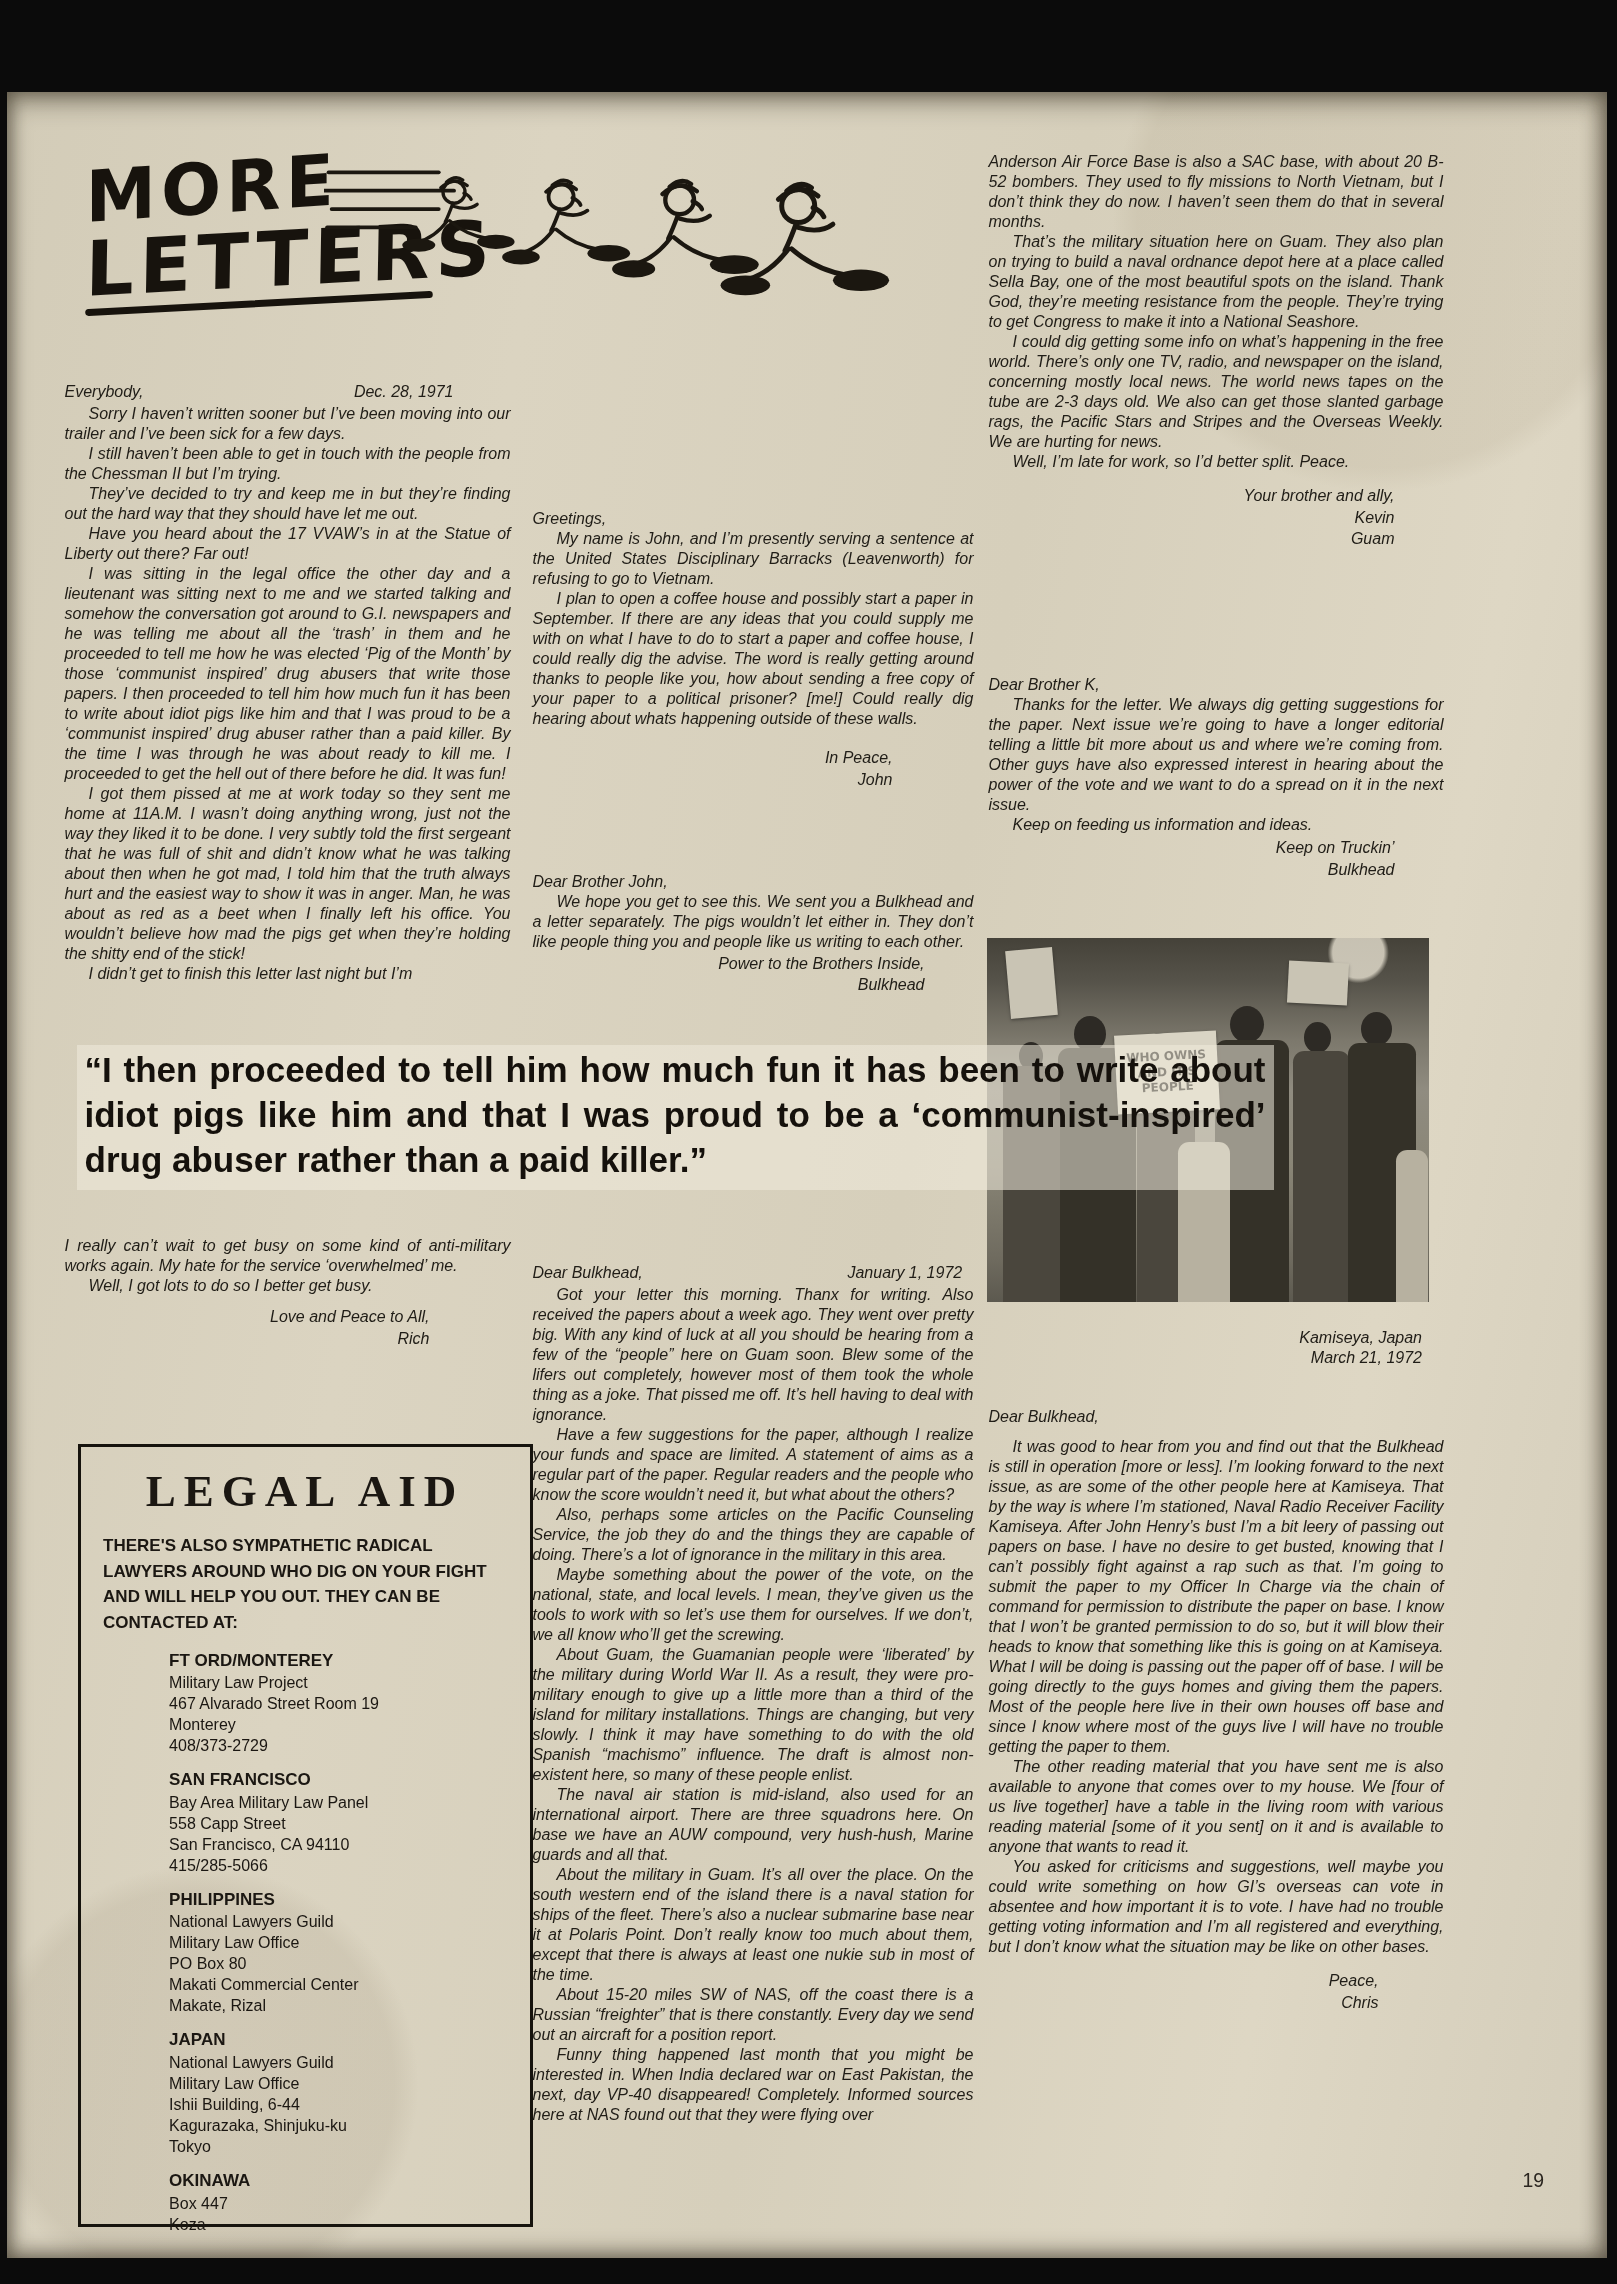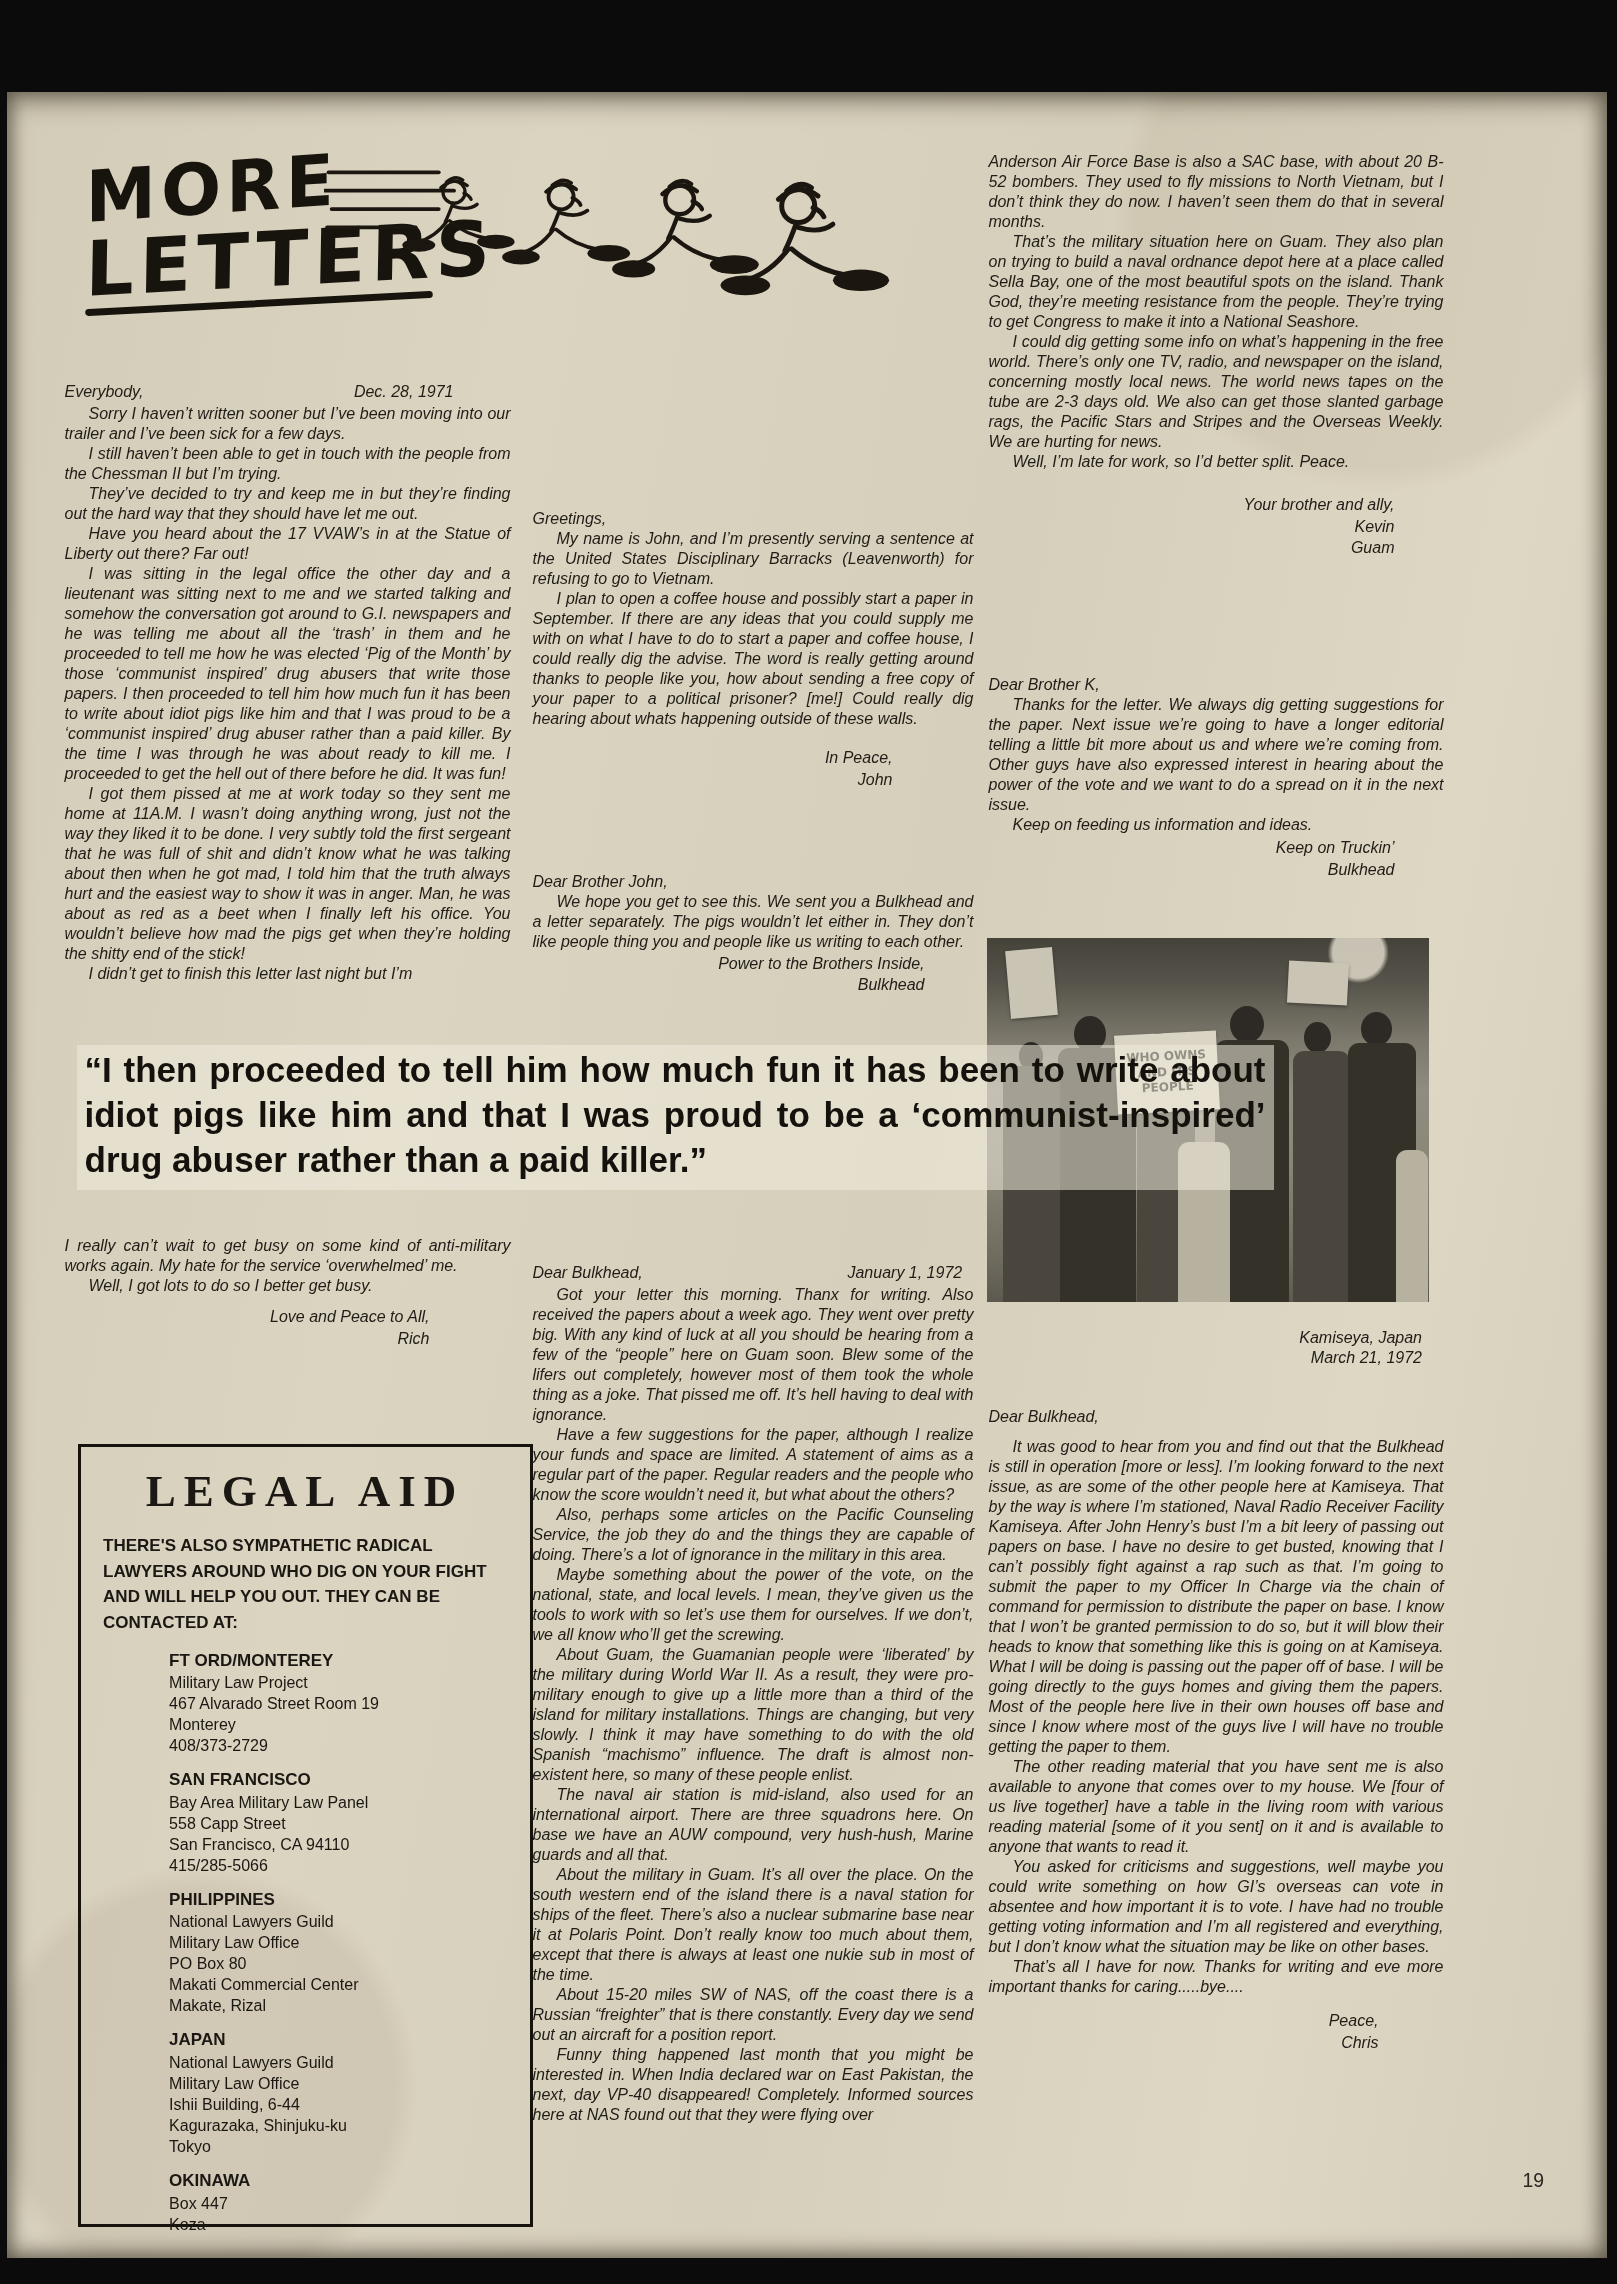--- a/index.html
+++ b/index.html
@@ -134,21 +134,21 @@
     <div class="signoff">Bulkhead</div>
   </section>
 
   <section class="abs body-text first-flush" style="left:982px; top:60px; width:455px;">
     <div>
         <p class="para">Anderson Air Force Base is also a SAC base, with about 20 B-52 bombers. They used to fly missions to North Vietnam, but I don’t think they do now. I haven’t seen them do that in several months.</p>
         <p class="para">That’s the military situation here on Guam. They also plan on trying to build a naval ordnance depot here at a place called Sella Bay, one of the most beautiful spots on the island. Thank God, they’re meeting resistance from the people. They’re trying to get Congress to make it into a National Seashore.</p>
         <p class="para">I could dig getting some info on what’s happening in the free world. There’s only one TV, radio, and newspaper on the island, concerning mostly local news. The world news tapes on the tube are 2-3 days old. We also can get those slanted garbage rags, the Pacific Stars and Stripes and the Overseas Weekly. We are hurting for news.</p>
         <p class="para">Well, I’m late for work, so I’d better split. Peace.</p>
       </div>
-    <div class="signoff" style="margin-top:23px;">Your brother and ally,</div>
+    <div class="signoff" style="margin-top:14px;">Your brother and ally,</div>
     <div class="signoff">Kevin</div>
     <div class="signoff">Guam</div>
   </section>
 
   <section class="abs body-text" style="left:982px; top:583px; width:455px;">
     <div>Dear Brother K,</div>
     <div>
         <p class="para">Thanks for the letter. We always dig getting suggestions for the paper. Next issue we’re going to have a longer editorial telling a little bit more about us and where we’re coming from. Other guys have also expressed interest in hearing about the power of the vote and we want to do a spread on it in the next issue.</p>
         <p class="para">Keep on feeding us information and ideas.</p>
       </div>
@@ -263,21 +263,20 @@
         <p class="para">Funny thing happened last month that you might be interested in. When India declared war on East Pakistan, the next, day VP-40 disappeared! Completely. Informed sources here at NAS found out that they were flying over</p>
       </div>
   </section>
 
   <section class="abs body-text" style="left:982px; top:1315px; width:455px;">
     <div style="margin-bottom:9.7px;">Dear Bulkhead,</div>
     <div>
         <p class="para">It was good to hear from you and find out that the Bulkhead is still in operation [more or less]. I’m looking forward to the next issue, as are some of the other people here at Kamiseya. That by the way is where I’m stationed, Naval Radio Receiver Facility Kamiseya. After John Henry’s bust I’m a bit leery of passing out papers on base. I have no desire to get busted, knowing that I can’t possibly fight against a rap such as that. I’m going to submit the paper to my Officer In Charge via the chain of command for permission to distribute the paper on base. I know that I won’t be granted permission to do so, but it will blow their heads to know that something like this is going on at Kamiseya. What I will be doing is passing out the paper off of base. I will be going directly to the guys homes and giving them the papers. Most of the people here live in their own houses off base and since I know where most of the guys live I will have no trouble getting the paper to them.</p>
         <p class="para">The other reading material that you have sent me is also available to anyone that comes over to my house. We [four of us live together] have a table in the living room with various reading material [some of it you sent] on it and is available to anyone that wants to read it.</p>
         <p class="para">You asked for criticisms and suggestions, well maybe you could write something on how GI’s overseas can vote in absentee and how important it is to vote. I have had no trouble getting voting information and I’m all registered and everything, but I don’t know what the situation may be like on other bases.</p>
-        <p class="para">That’s all I have for now. Thanks for writing and eve more important thanks for caring.....bye....</p>
       </div>
     <div class="signoff" style="margin-top:14.6px; padding-right:65px;">Peace,</div>
     <div class="signoff" style="padding-right:65px;">Chris</div>
   </section>
 
   <div class="abs pagenum">19</div>
 
 </div>
 
 

